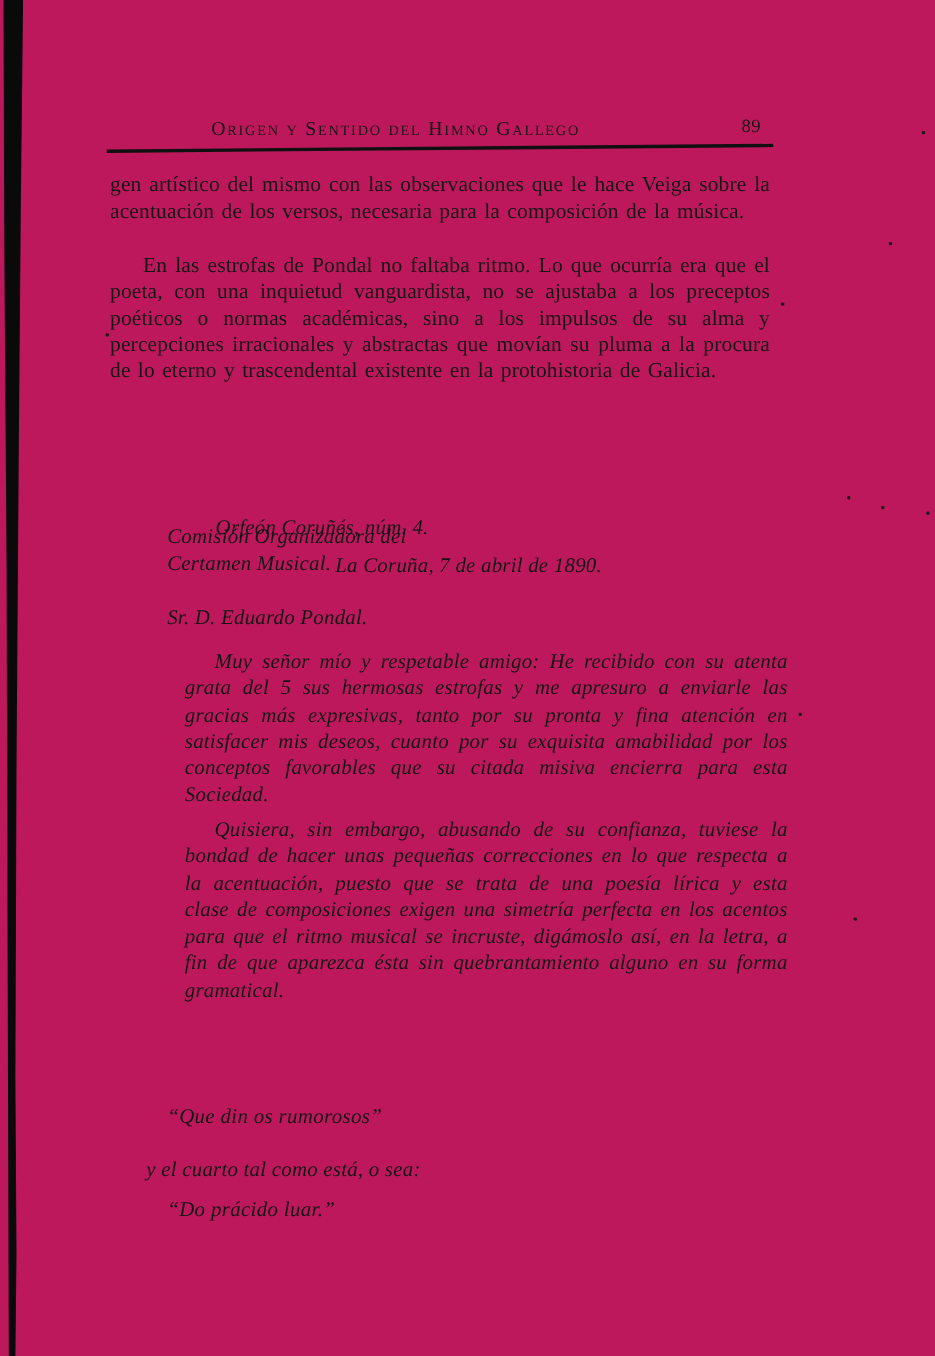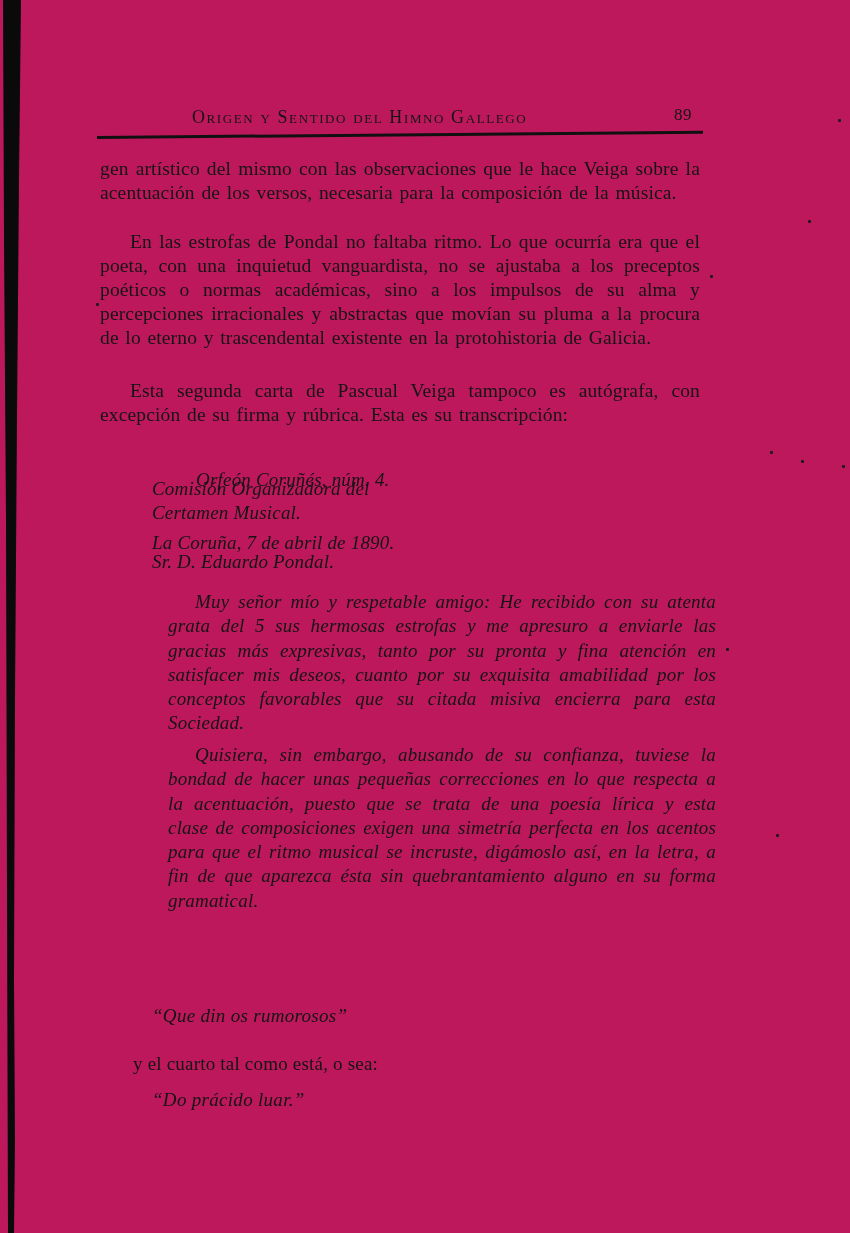--- a/index.html
+++ b/index.html
@@ -78,20 +78,21 @@
   .verse {
     position:absolute; left:152px; width:548px;
     margin:0;
     font-style:italic;
     font-size:19px; text-align:left;
     letter-spacing:0.3px;
   }
   .continuation {
     position:absolute; left:133px; width:560px;
     margin:0;
+    font-style:italic;
     font-size:19px; letter-spacing:0.2px;
     white-space:nowrap;
   }
 </style>
 </head>
 <body>
 
 <div class="page">
 
   <div class="gutter"></div>
@@ -105,26 +106,25 @@
   <div class="speck" style="left:842px; top:465px;"></div>
   <div class="speck" style="left:726px; top:648px;"></div>
   <div class="speck" style="left:776px; top:834px;"></div>
 
   <div class="running-title">Origen y Sentido del Himno Gallego</div>
   <div class="page-number">89</div>
   <div class="header-rule"></div>
 
   <p class="bodyp" style="top:157px;">gen artístico del mismo con las observaciones que le hace Veiga sobre la acentuación de los versos, necesaria para la composición de la música.</p>
   <p class="bodyp indent" style="top:230px;">En las estrofas de Pondal no faltaba ritmo. Lo que ocurría era que el poeta, con una inquietud vanguardista, no se ajustaba a los preceptos poéticos o normas académicas, sino a los impulsos de su alma y percepciones irracionales y abstractas que movían su pluma a la procura de lo eterno y trascendental existente en la protohistoria de Galicia.</p>
-  <p class="bodyp indent" style="top:379px;">Esta segunda carta de Pascual Veiga tampoco es autógrafa, con excepción de su firma y rúbrica. Esta es su transcripción:</p>
 
   <p class="letterline" style="top:468px;margin-left:44px;">Orfeón Coruñés, núm. 4.</p>
   <p class="letterline" style="top:476.5px;">Comisión Organizadora del</p>
   <p class="letterline" style="top:501px;">Certamen Musical.</p>
-  <p class="letterline" style="top:531px;">La Coruña, 7 de abril de 1890.</p>
+  <p class="letterline" style="top:503px;text-align:center;">La Coruña, 7 de abril de 1890.</p>
   <p class="letterline" style="top:550px;">Sr. D. Eduardo Pondal.</p>
 
   <p class="letterp" style="top:574px;">Muy señor mío y respetable amigo: He recibido con su atenta grata del 5 sus hermosas estrofas y me apresuro a enviarle las gracias más expresivas, tanto por su pronta y fina atención en satisfacer mis deseos, cuanto por su exquisita amabilidad por los conceptos favorables que su citada misiva encierra para esta Sociedad.</p>
   <p class="letterp" style="top:727px;">Quisiera, sin embargo, abusando de su confianza, tuviese la bondad de hacer unas pequeñas correcciones en lo que respecta a la acentuación, puesto que se trata de una poesía lírica y esta clase de composiciones exigen una simetría perfecta en los acentos para que el ritmo musical se incruste, digámoslo así, en la letra, a fin de que aparezca ésta sin quebrantamiento alguno en su forma gramatical.</p>
 
   <p class="verse" style="top:1005px;">“Que din os rumorosos”</p>
   <p class="continuation" style="top:1053px;">y el cuarto tal como está, o sea:</p>
   <p class="verse" style="top:1089px;">“Do prácido luar.”</p>
 
 </div>

